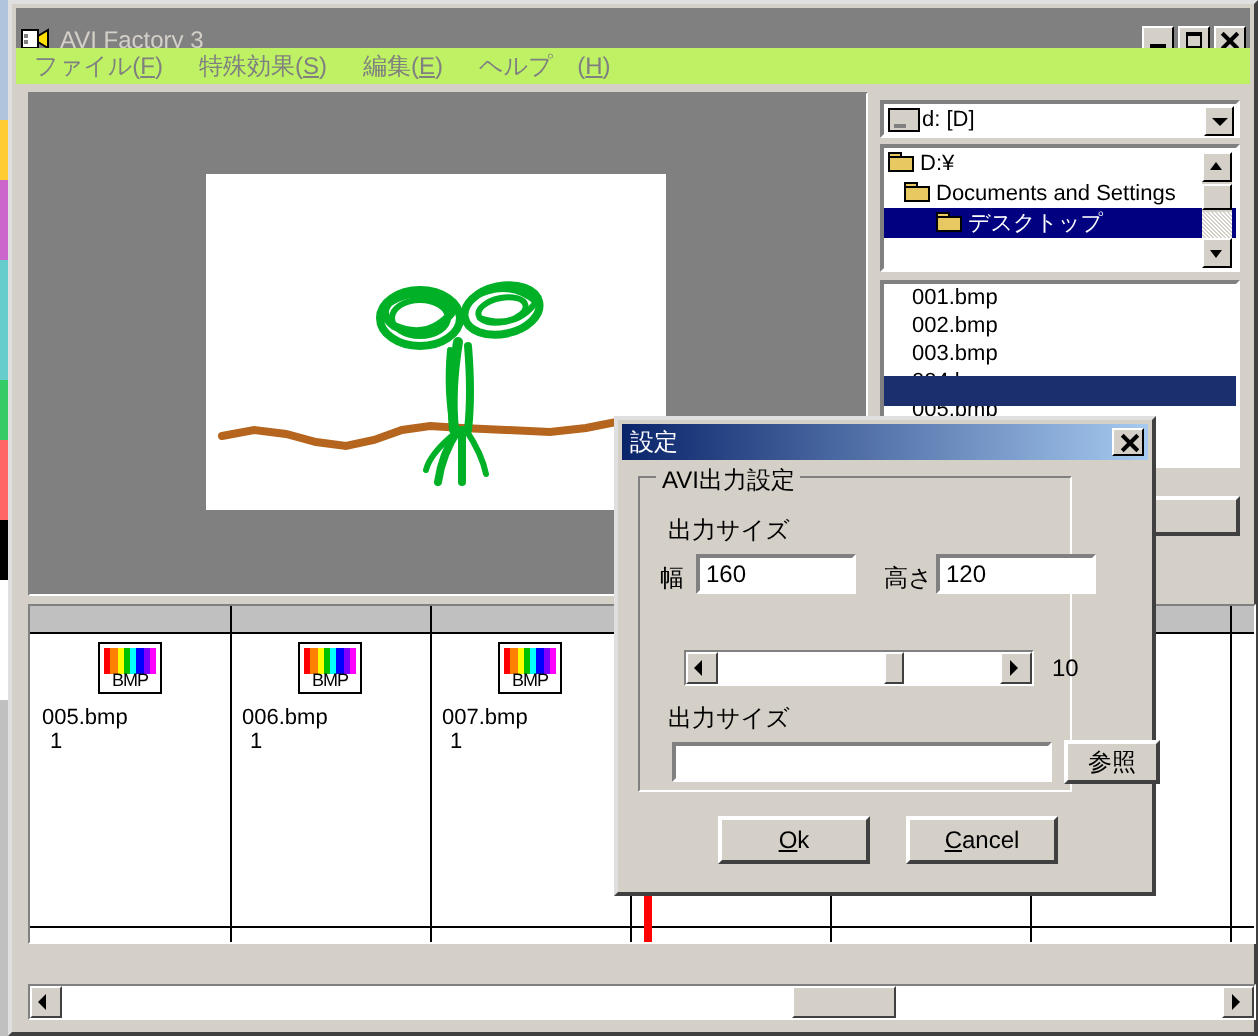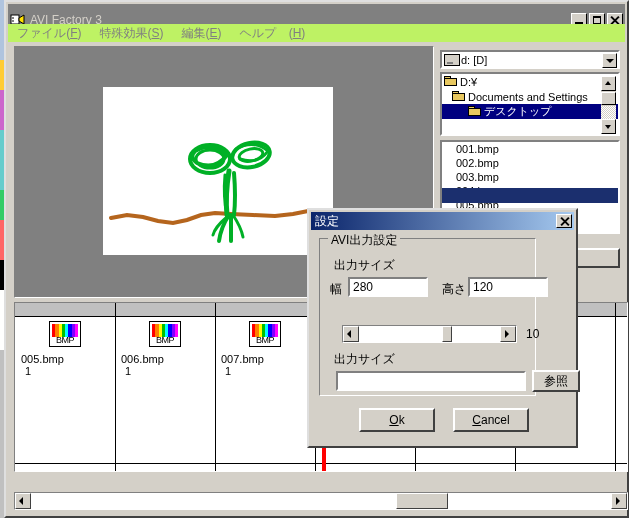--- a/index.html
+++ b/index.html
@@ -348,21 +348,21 @@
           <i></i>
         </span>
     </div>
 
     <div class="group">
       <span class="glabel">AVI出力設定</span>
 
       <span class="flabel" style="left:14px;top:18px;">出力サイズ</span>
 
       <span class="flabel" style="left:10px;top:42px;">幅</span>
-      <span class="tbox" style="left:28px;top:38px;width:80px;height:20px;">280</span>
+      <span class="tbox" style="left:28px;top:38px;width:80px;height:20px;">160</span>
 
       <span class="flabel" style="left:122px;top:42px;">高さ</span>
       <span class="tbox" style="left:148px;top:38px;width:80px;height:20px;">120</span>
 
       <div class="slider">
         <div class="sb">
             <span class="arrow left"></span>
           </div>
         <div class="strack">
           <div class="sthumb"></div>

